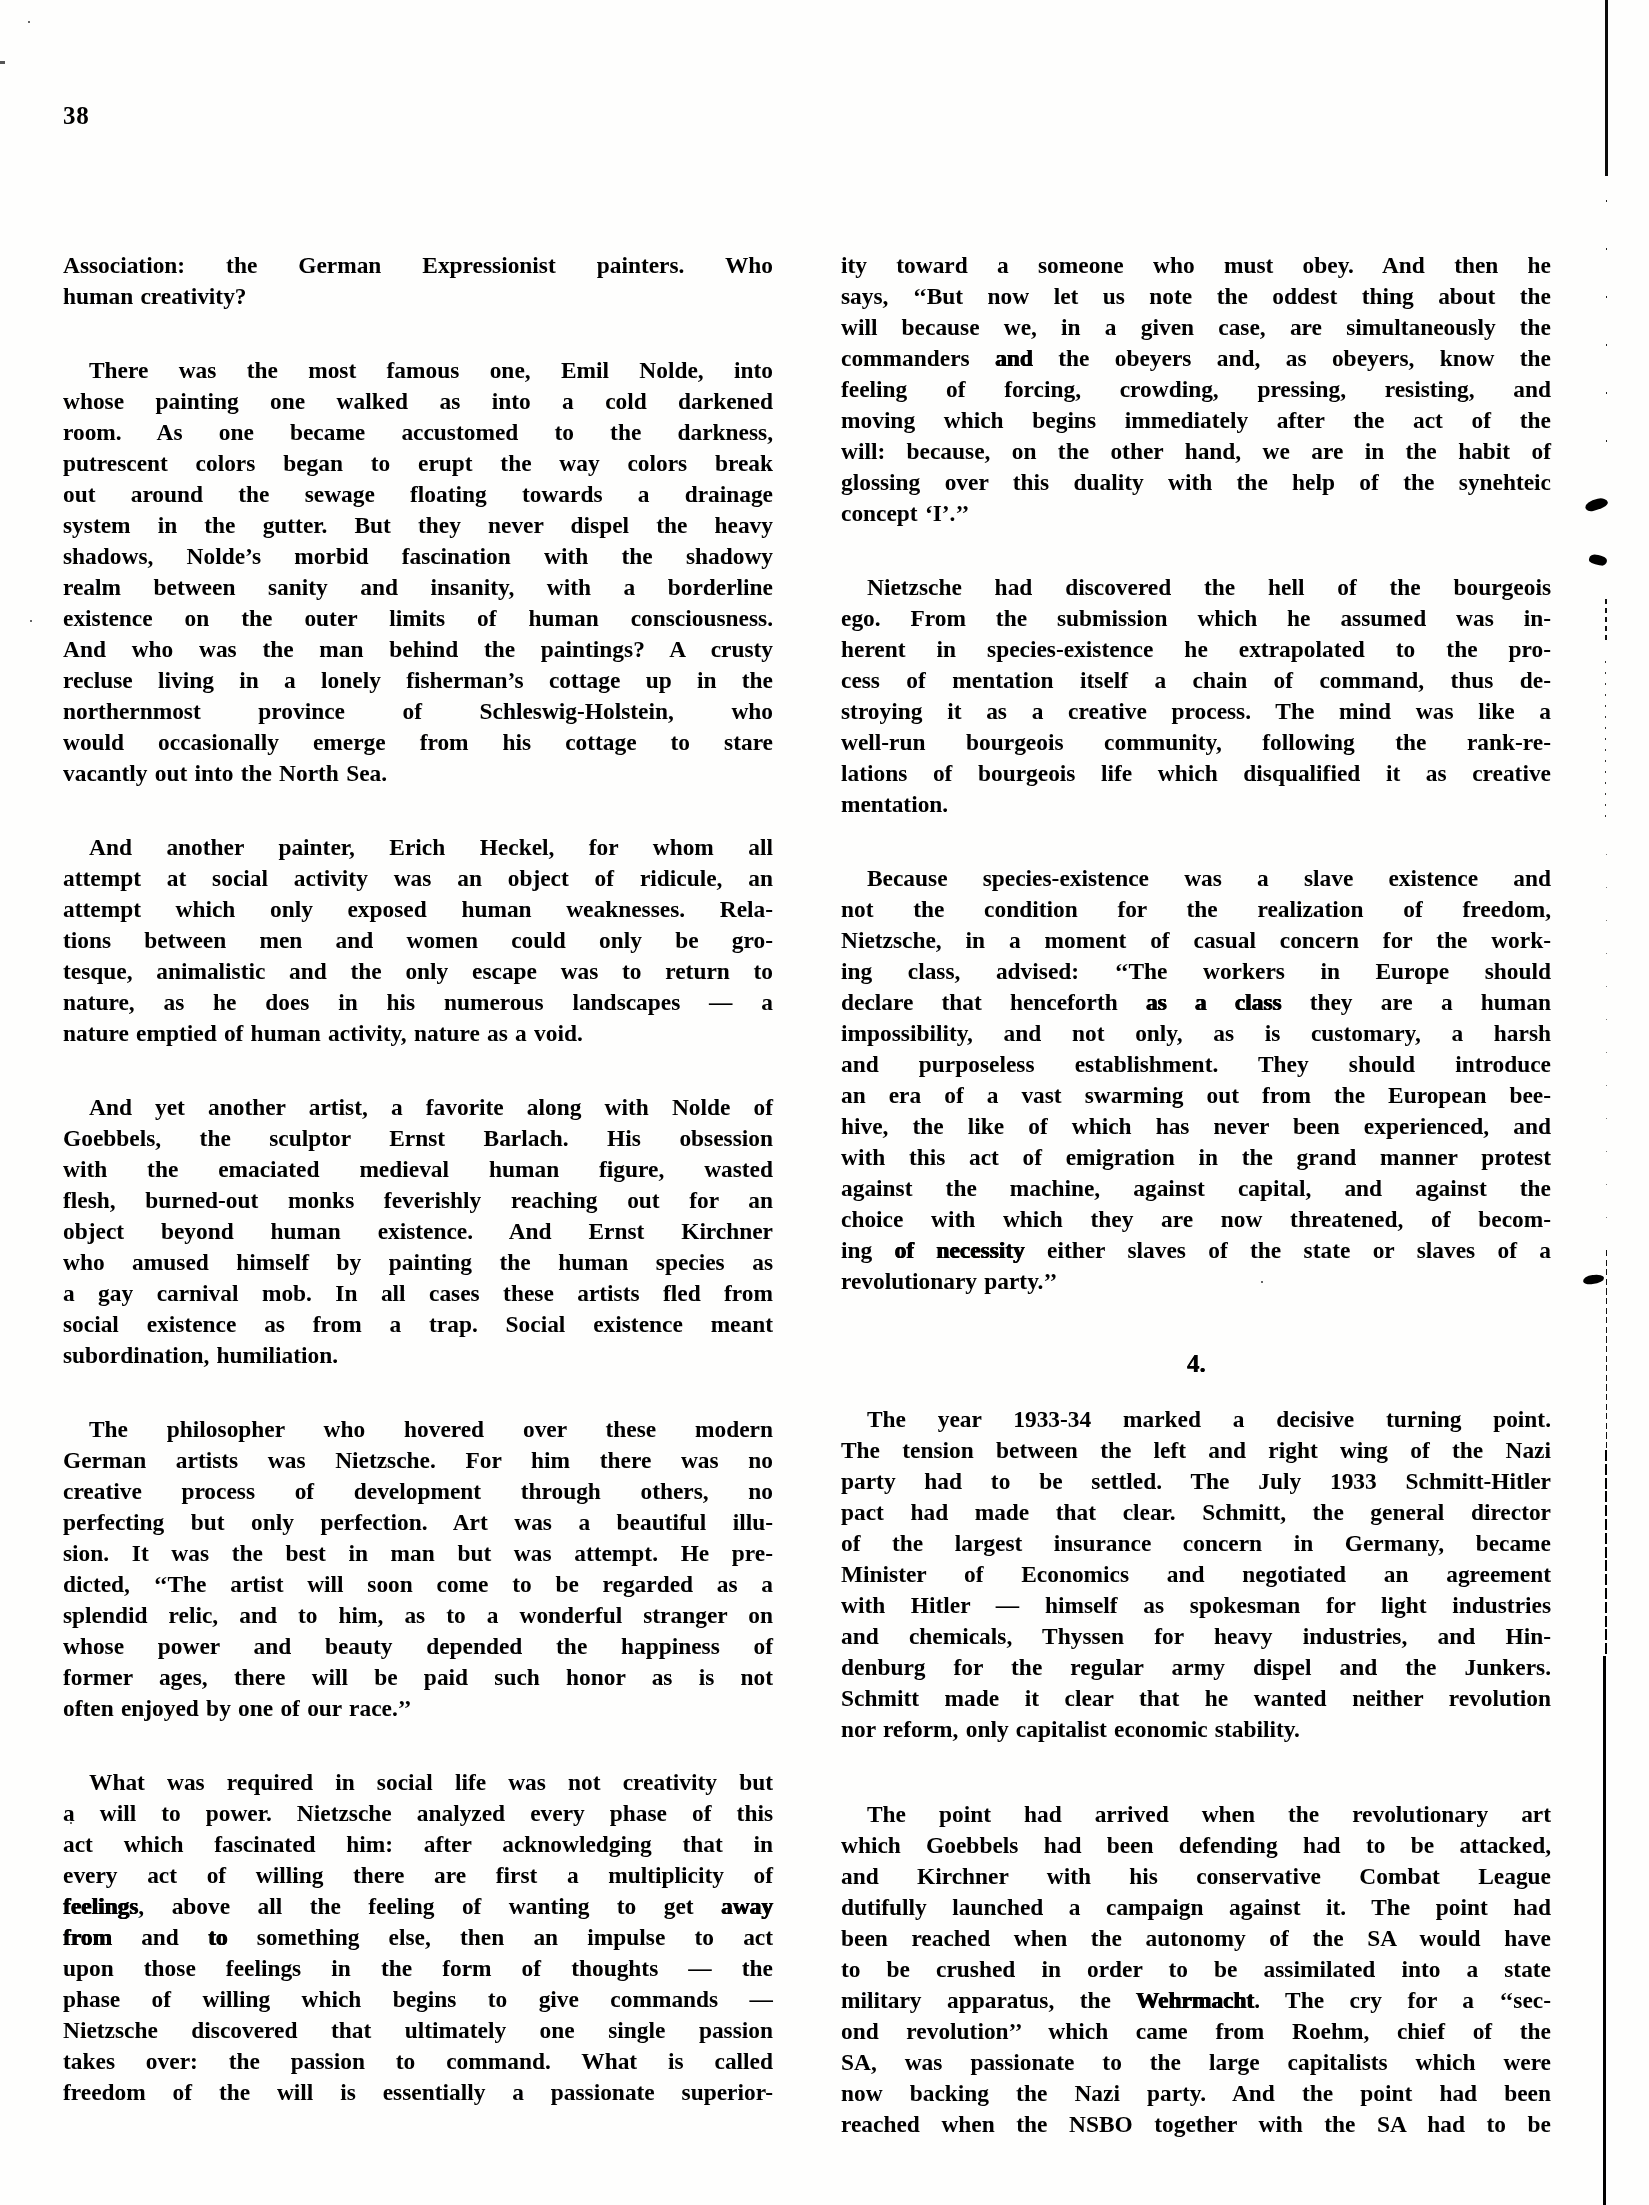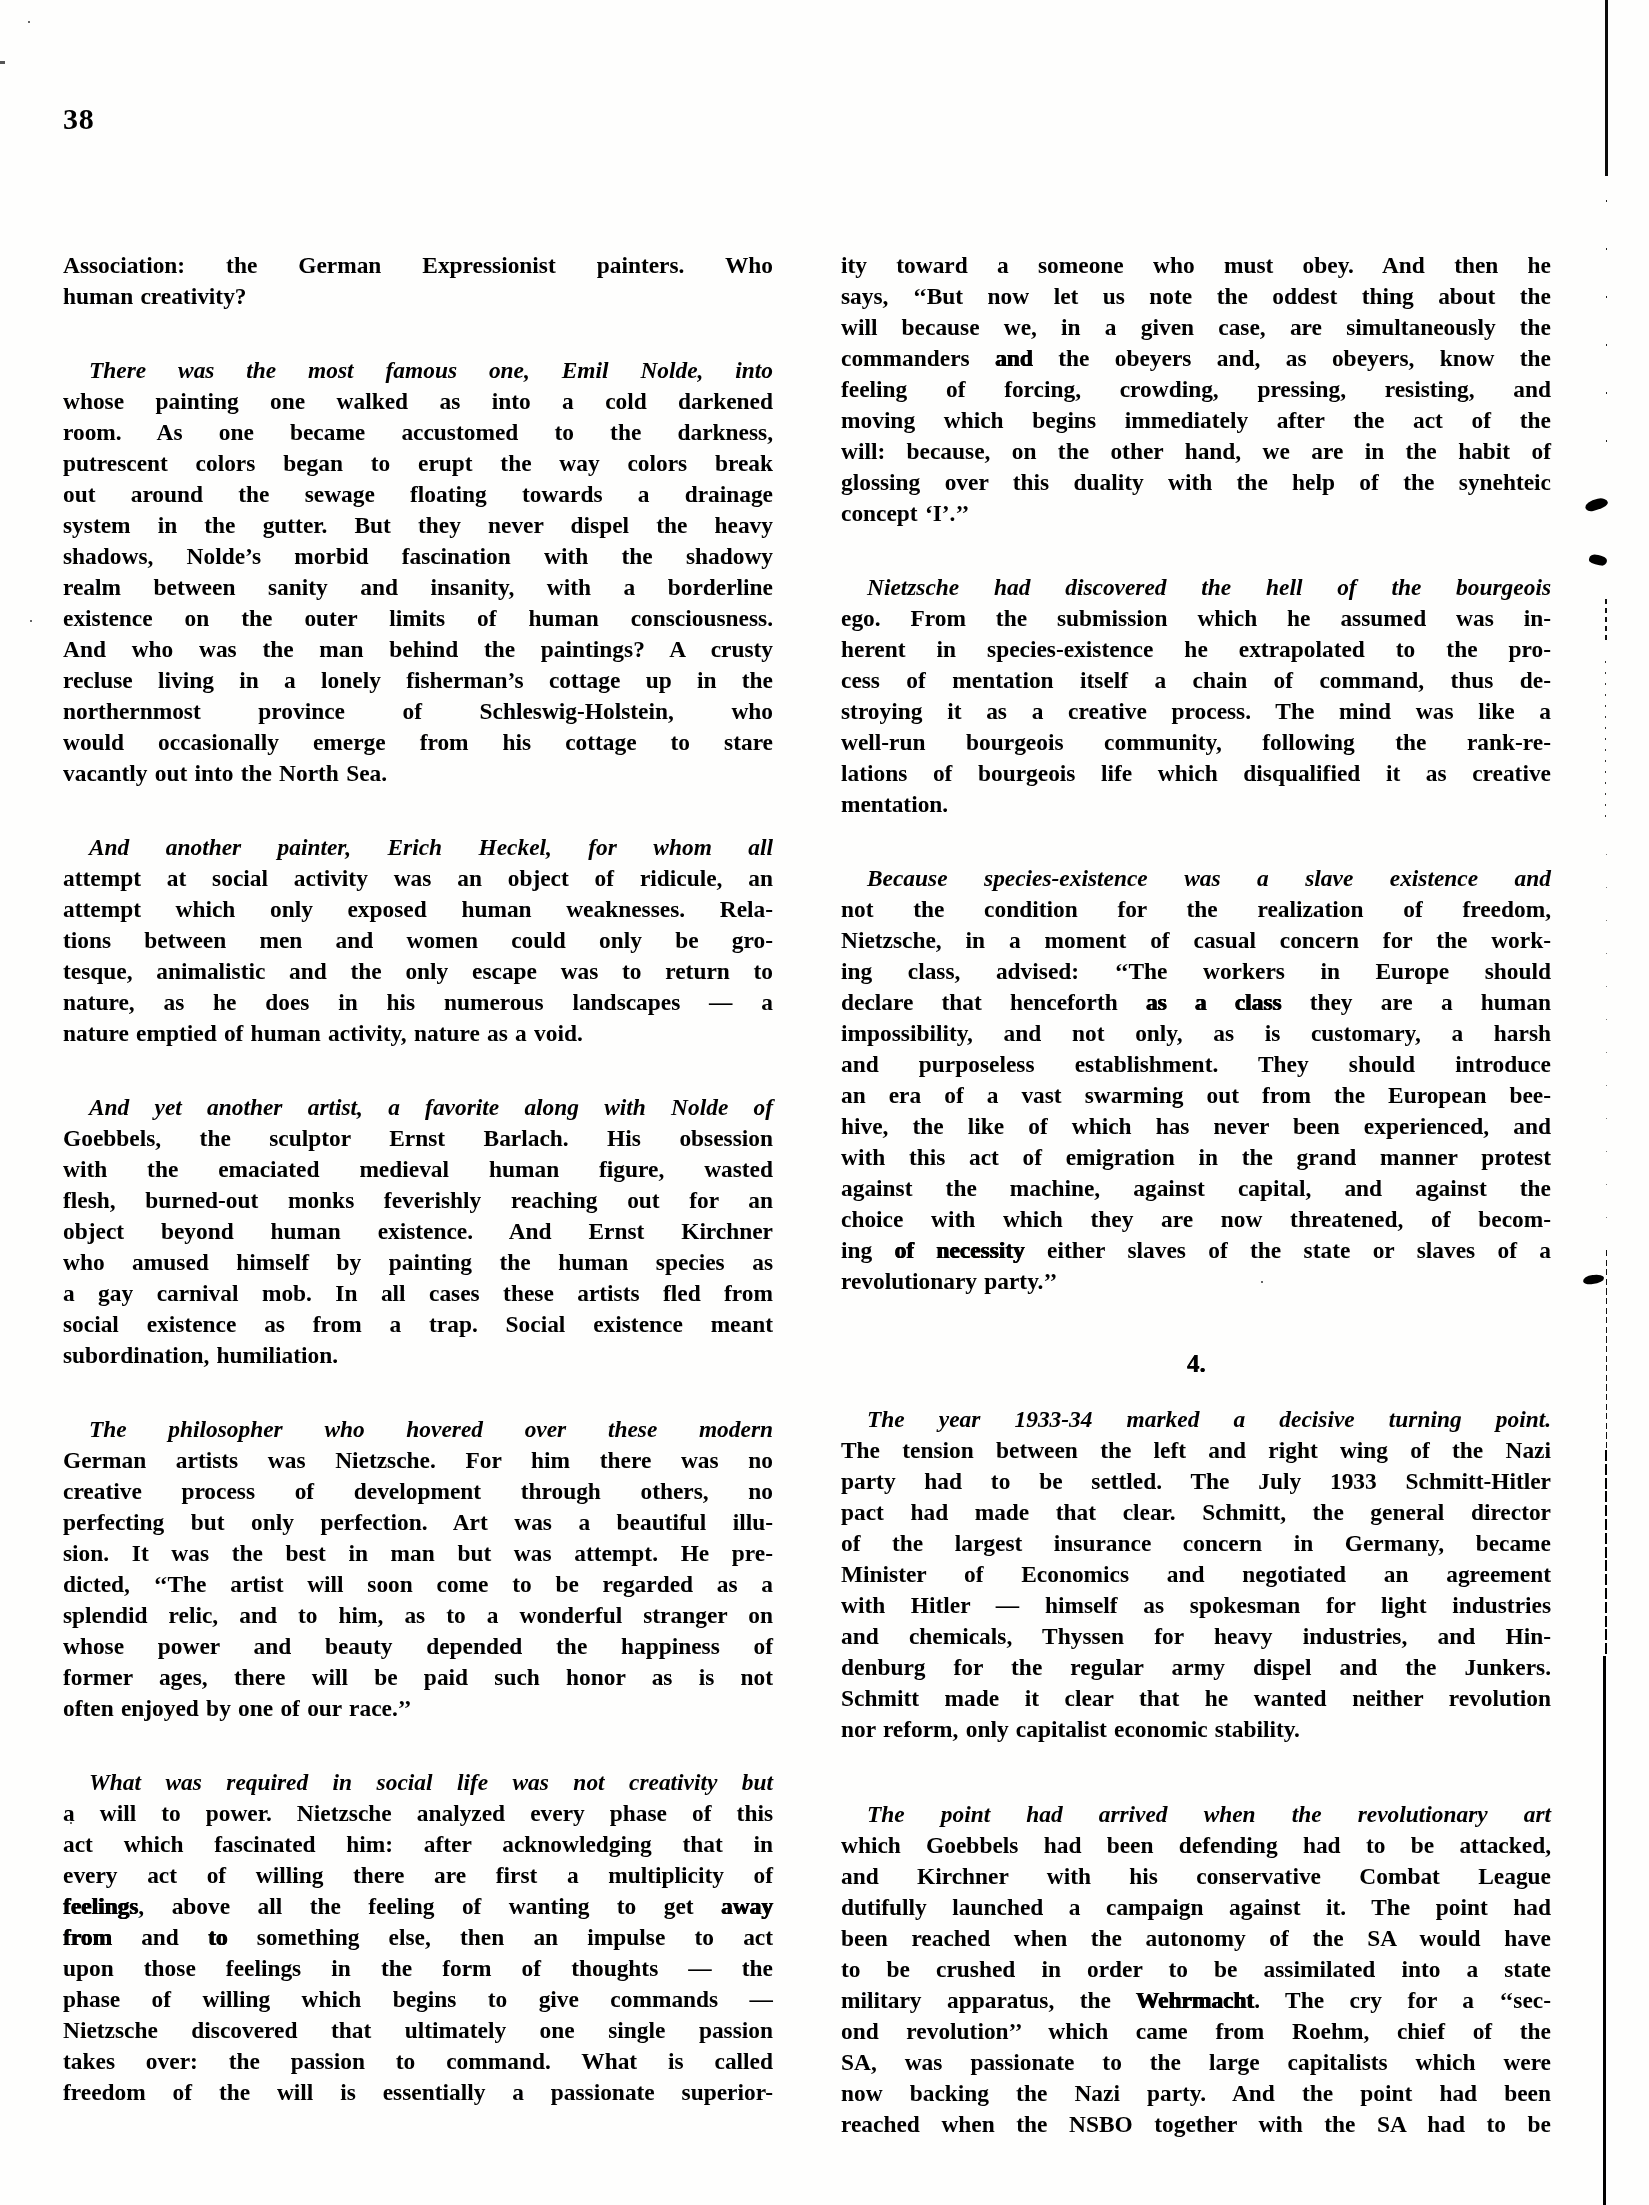--- a/index.html
+++ b/index.html
@@ -1,27 +1,27 @@
 <!DOCTYPE html>
 <html style="font-size:11px"><head>
 <meta charset="utf-8">
 <style>
   html,body{margin:0;padding:0;background:#ffffff;}
   .page{position:relative;width:1649px;height:2205px;background:#fefefd;overflow:hidden;
         font-family:"Liberation Serif","DejaVu Serif",serif;color:#000;}
-  .page-number{position:absolute;left:63px;top:102px;font-size:30px;font-weight:700;letter-spacing:0.7px;}
+  .page-number{position:absolute;left:63px;top:102px;font-size:25px;font-weight:700;letter-spacing:0.7px;}
   .col{position:absolute;top:210px;width:710px;font-size:23.4px;font-weight:700;line-height:31px;
        word-spacing:1.4px;margin-top:40px;}
   .col-left{left:63px;}
   .col-right{left:841px;}
   .para{margin:43px 0 0 0;}
   .para:first-child{margin-top:0;}
   .line{text-align:justify;text-align-last:justify;}
   .line.last{text-align-last:left;}
-  .para.indent .line:first-child{text-indent:26px;font-style:italic;}
+  .para.indent .line:first-child{text-indent:26px;}
   .sec-heading{margin-top:51px;text-align:center;font-size:25px;font-weight:700;
                text-shadow:0.5px 0 0 currentColor;}
   .b{text-shadow:0.6px 0 0 currentColor,-0.3px 0 0 currentColor;}
   
   .art{position:absolute;}
   .art-line-top{left:1605px;top:0;width:2.8px;height:176px;background:#0c0c0c;}
   .art-dots-1{left:1606px;top:200px;width:1.4px;height:276px;
               background:repeating-linear-gradient(180deg,#222 0 2.1px,transparent 2.1px 48px);}
   .art-blob-1{left:1585px;top:499px;width:23.4px;height:11px;background:#000;
               border-radius:60% 40% 70% 30%/60% 50% 50% 40%;transform:rotate(-12deg);}

